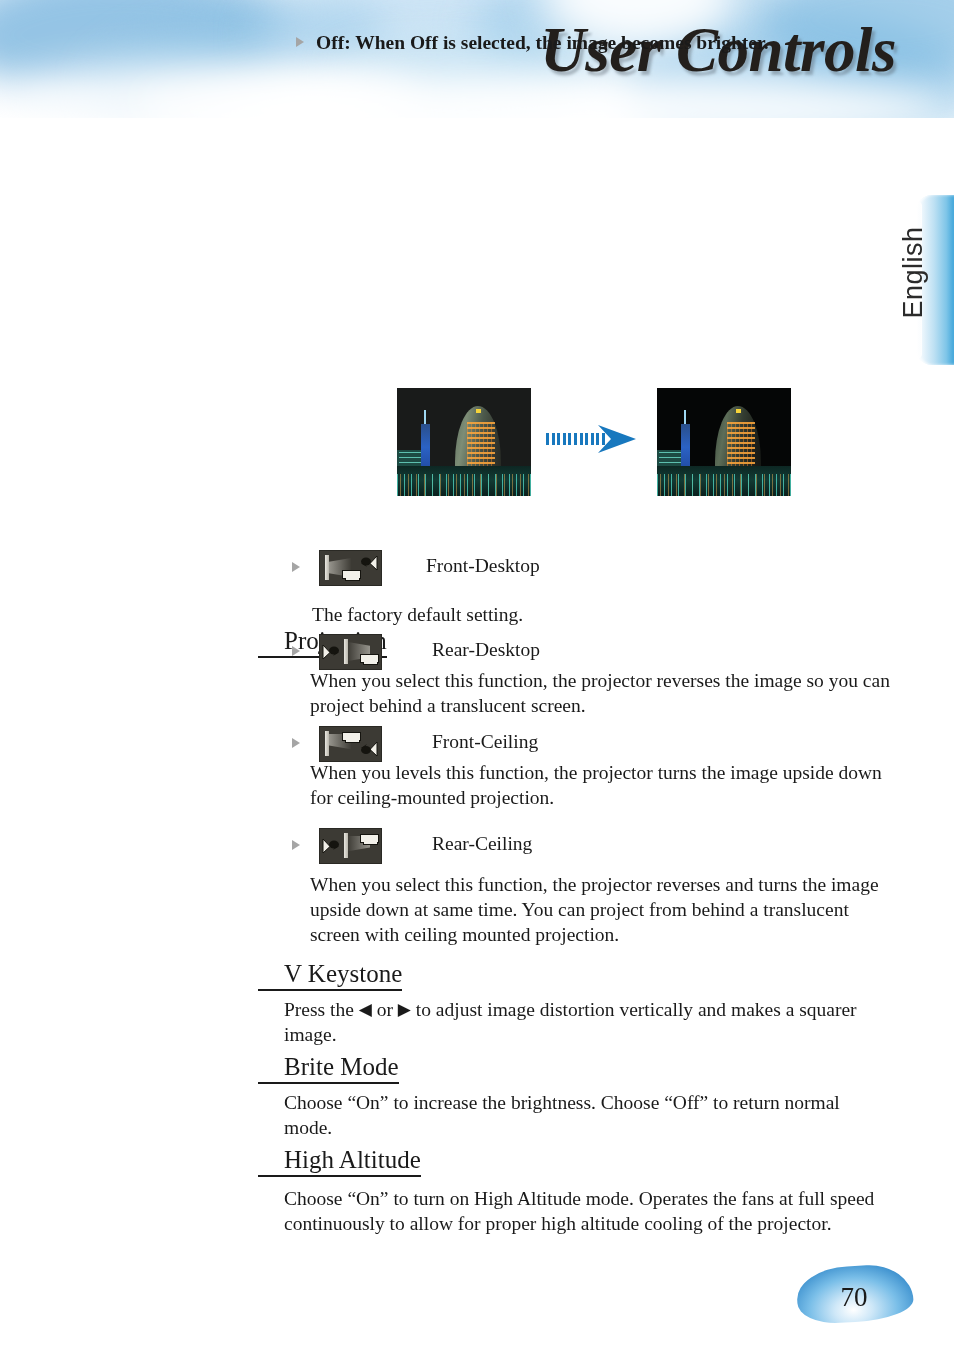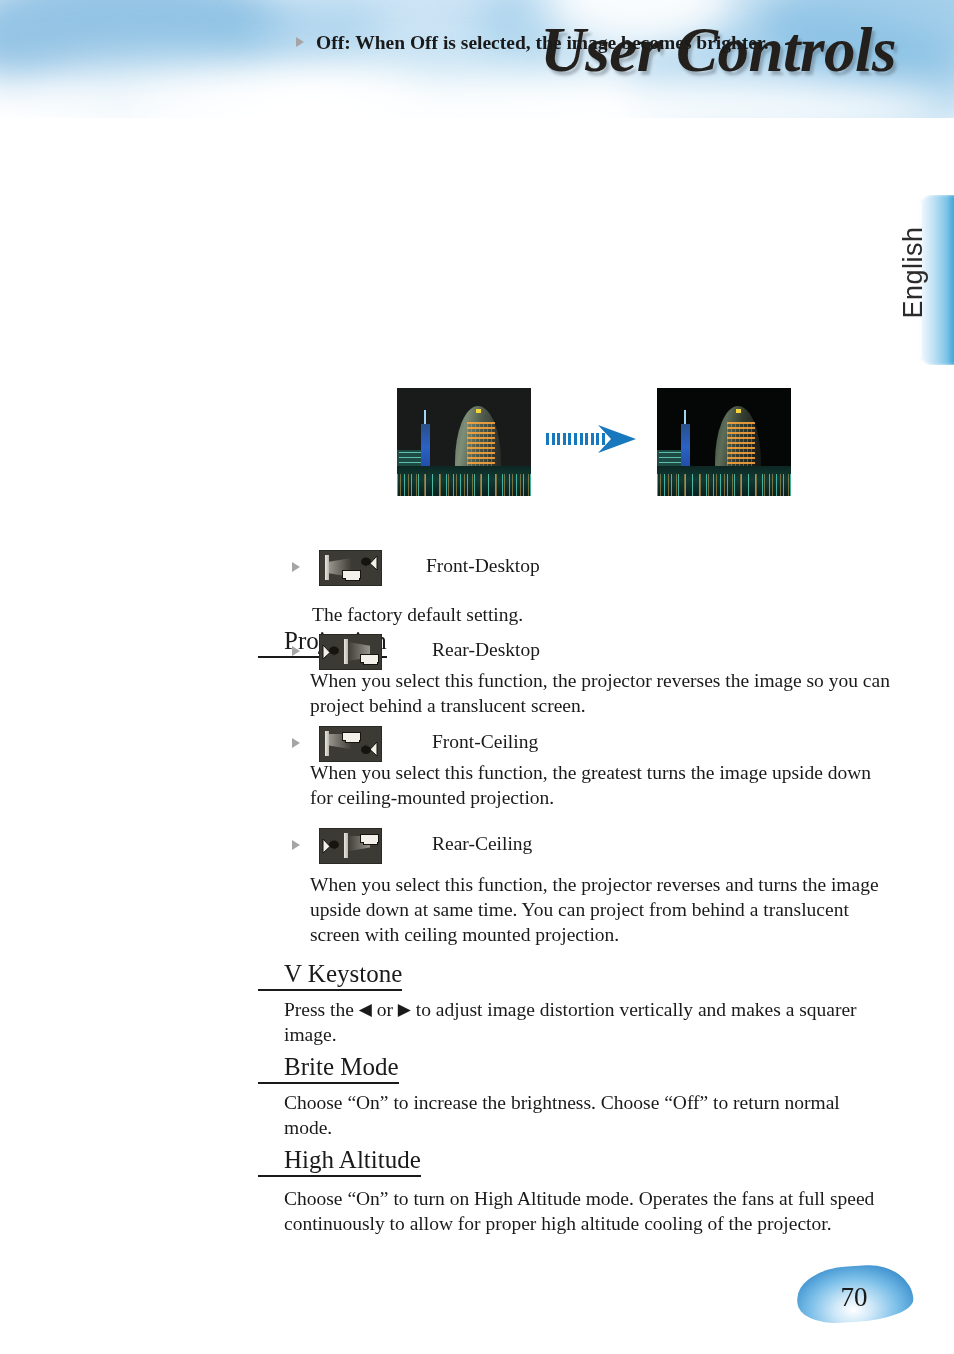--- a/index.html
+++ b/index.html
@@ -285,21 +285,21 @@
     <div class="cone" style="left:9px;top:7px;width:22px;height:19px;clip-path:polygon(0 0,100% 0,100% 80%,0 60%);"></div>
     <div class="projbox" style="left:22px;top:5px;width:17px;height:7px;"></div>
     <svg style="position:absolute;left:41px;top:14px;" width="17" height="16" viewBox="0 0 17 16">
       <path d="M16,1 L16,15 L9,8.5 Z" fill="#f2f0e9" stroke="#15140f" stroke-width="1"></path>
       <ellipse cx="5" cy="9" rx="5" ry="4" fill="#15140f"></ellipse>
       <path d="M0,7 L6,3 L3,7 Z" fill="#15140f"></path>
     </svg>
   </div>
   <div class="proj-label wide">Front-Ceiling</div>
 </div>
-<div class="para" style="left:310px;top:760px;width:585px;">When you select this function, the greatest turns the image upside down for ceiling-mounted projection.</div>
+<div class="para" style="left:310px;top:760px;width:585px;">When you levels this function, the projector turns the image upside down for ceiling-mounted projection.</div>
 
 <div class="proj-item" style="left:292px;top:828px;width:620px;">
   <span class="proj-tri"></span>
   <div class="proj-icon">
     <div class="scr" style="left:24px;top:4px;height:25px;"></div>
     <div class="cone rev" style="left:28px;top:7px;width:22px;height:19px;clip-path:polygon(0 0,100% 0,100% 60%,0 80%);"></div>
     <div class="projbox" style="left:40px;top:5px;width:17px;height:7px;"></div>
     <svg style="position:absolute;left:2px;top:9px;" width="17" height="16" viewBox="0 0 17 16">
       <path d="M1,1 L1,15 L8,8.5 Z" fill="#f2f0e9" stroke="#15140f" stroke-width="1"></path>
       <ellipse cx="12" cy="6.5" rx="5" ry="4" fill="#15140f"></ellipse>

